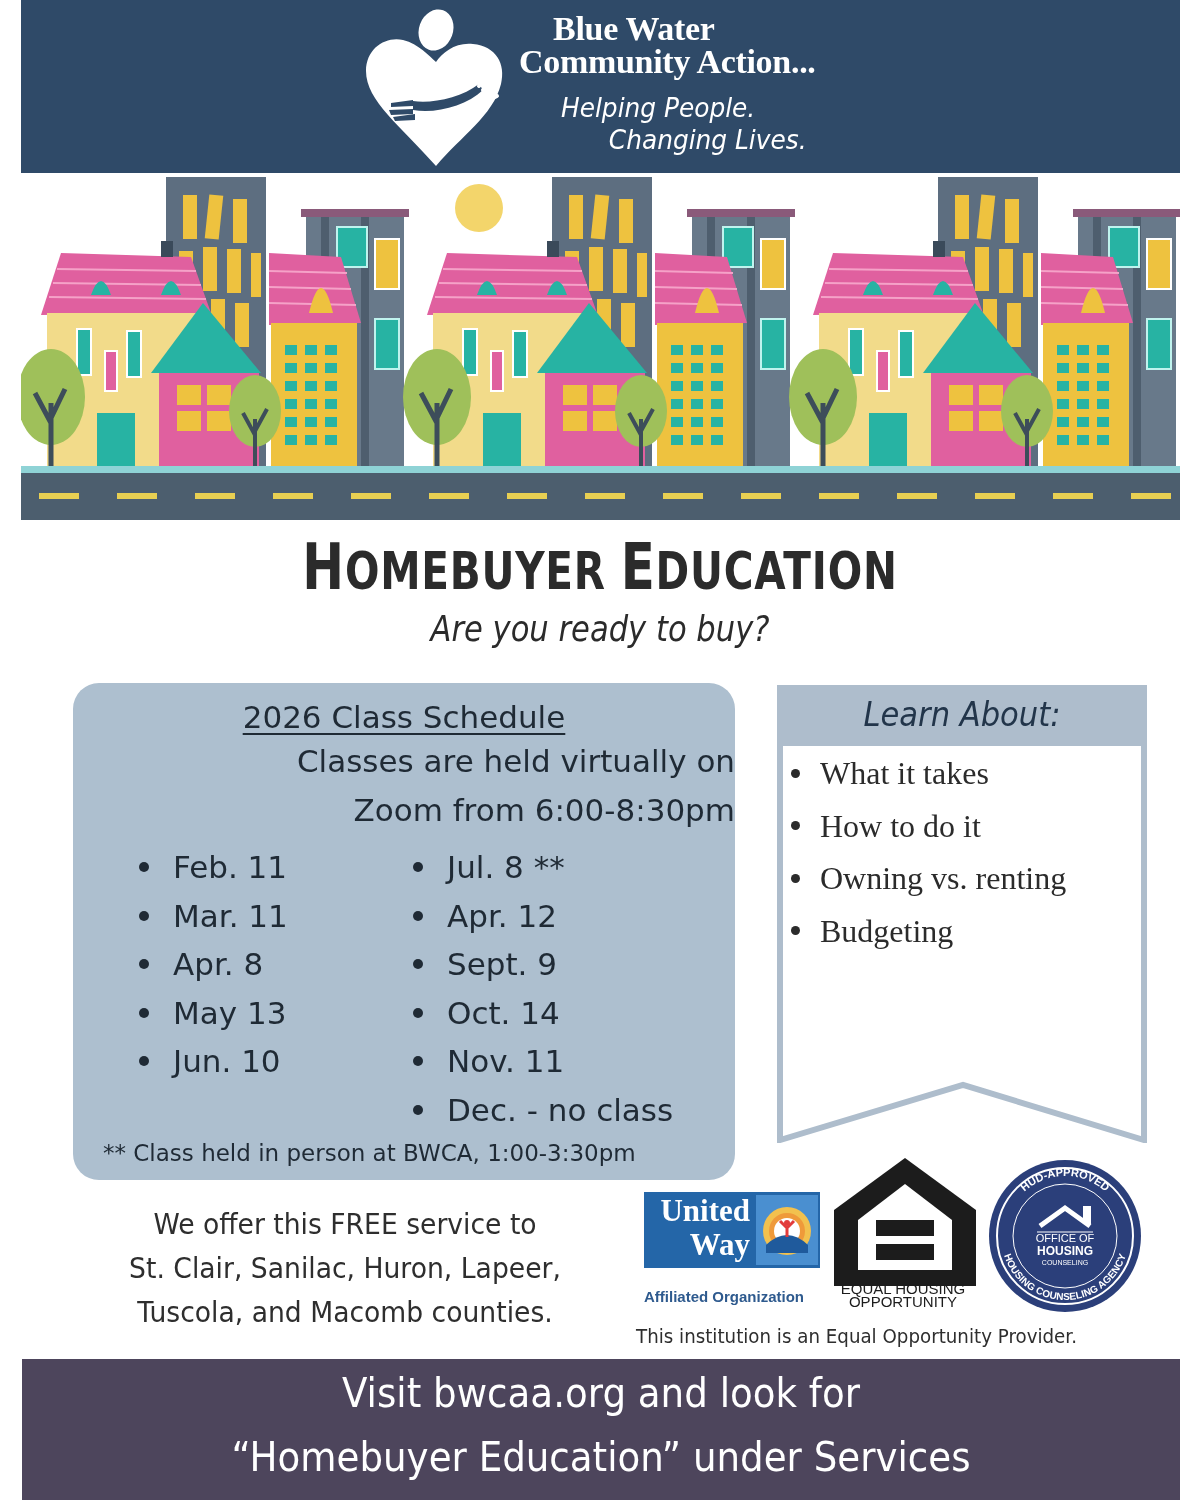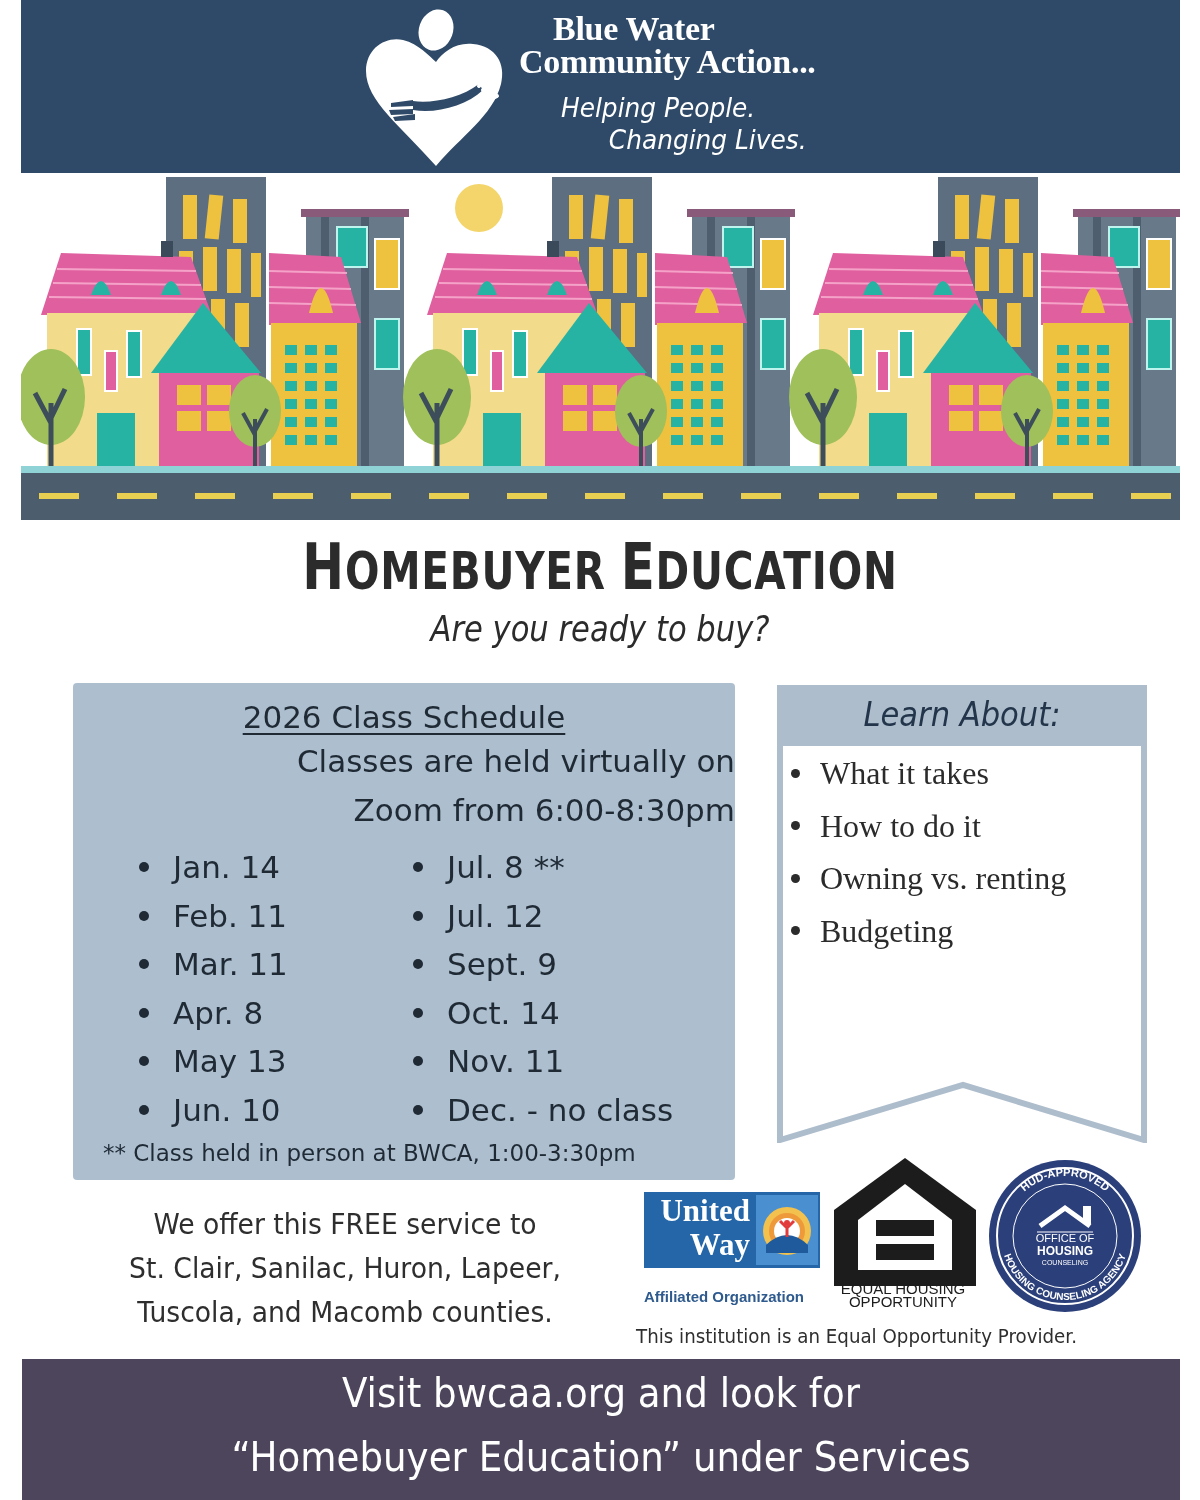--- a/index.html
+++ b/index.html
@@ -34,21 +34,21 @@
     }
     .title .sc { font-size: 52px; }
     .subtitle {
       position: absolute; left: 0; top: 604px; width: 1200px; text-align: center;
       font-family: "DejaVu Sans", sans-serif; font-style: italic; font-size: 36px; line-height: 50px;
       color: #2b2b2b; transform: scaleX(0.85); transform-origin: center top; font-weight: 300;
     }
 
     .schedule {
       position: absolute; left: 73px; top: 683px; width: 662px; height: 497px;
-      background: #adbfcf; border-radius: 4px;
+      background: #adbfcf; border-radius: 26px;
       font-family: "DejaVu Sans", sans-serif; color: #1f2a35;
     }
     .schedule .sched-title {
       position: absolute; left: 0; top: 14px; width: 100%; text-align: center;
       font-size: 31px; line-height: 40px; text-decoration: underline; text-underline-offset: 5px;
       text-decoration-thickness: 2px;
     }
     .schedule .sched-sub {
       position: absolute; left: 0; top: 54px; width: 100%; text-align: right;
       font-size: 31px; line-height: 49px;
@@ -248,24 +248,20 @@
 
 <div class="schedule">
   <div class="sched-title">2026 Class Schedule</div>
   <div class="sched-sub">
     <div>Classes are held virtually on</div>
     <div>Zoom from 6:00-8:30pm</div>
   </div>
   <ul class="dates col1">
     <li>
         <span class="bullet"></span>
-        <span>Jan. 14</span>
-      </li>
-    <li>
-        <span class="bullet"></span>
         <span>Feb. 11</span>
       </li>
     <li>
         <span class="bullet"></span>
         <span>Mar. 11</span>
       </li>
     <li>
         <span class="bullet"></span>
         <span>Apr. 8</span>
       </li>
@@ -278,21 +274,21 @@
         <span>Jun. 10</span>
       </li>
   </ul>
   <ul class="dates col2">
     <li>
         <span class="bullet"></span>
         <span>Jul. 8 **</span>
       </li>
     <li>
         <span class="bullet"></span>
-        <span>Jul. 12</span>
+        <span>Apr. 12</span>
       </li>
     <li>
         <span class="bullet"></span>
         <span>Sept. 9</span>
       </li>
     <li>
         <span class="bullet"></span>
         <span>Oct. 14</span>
       </li>
     <li>

